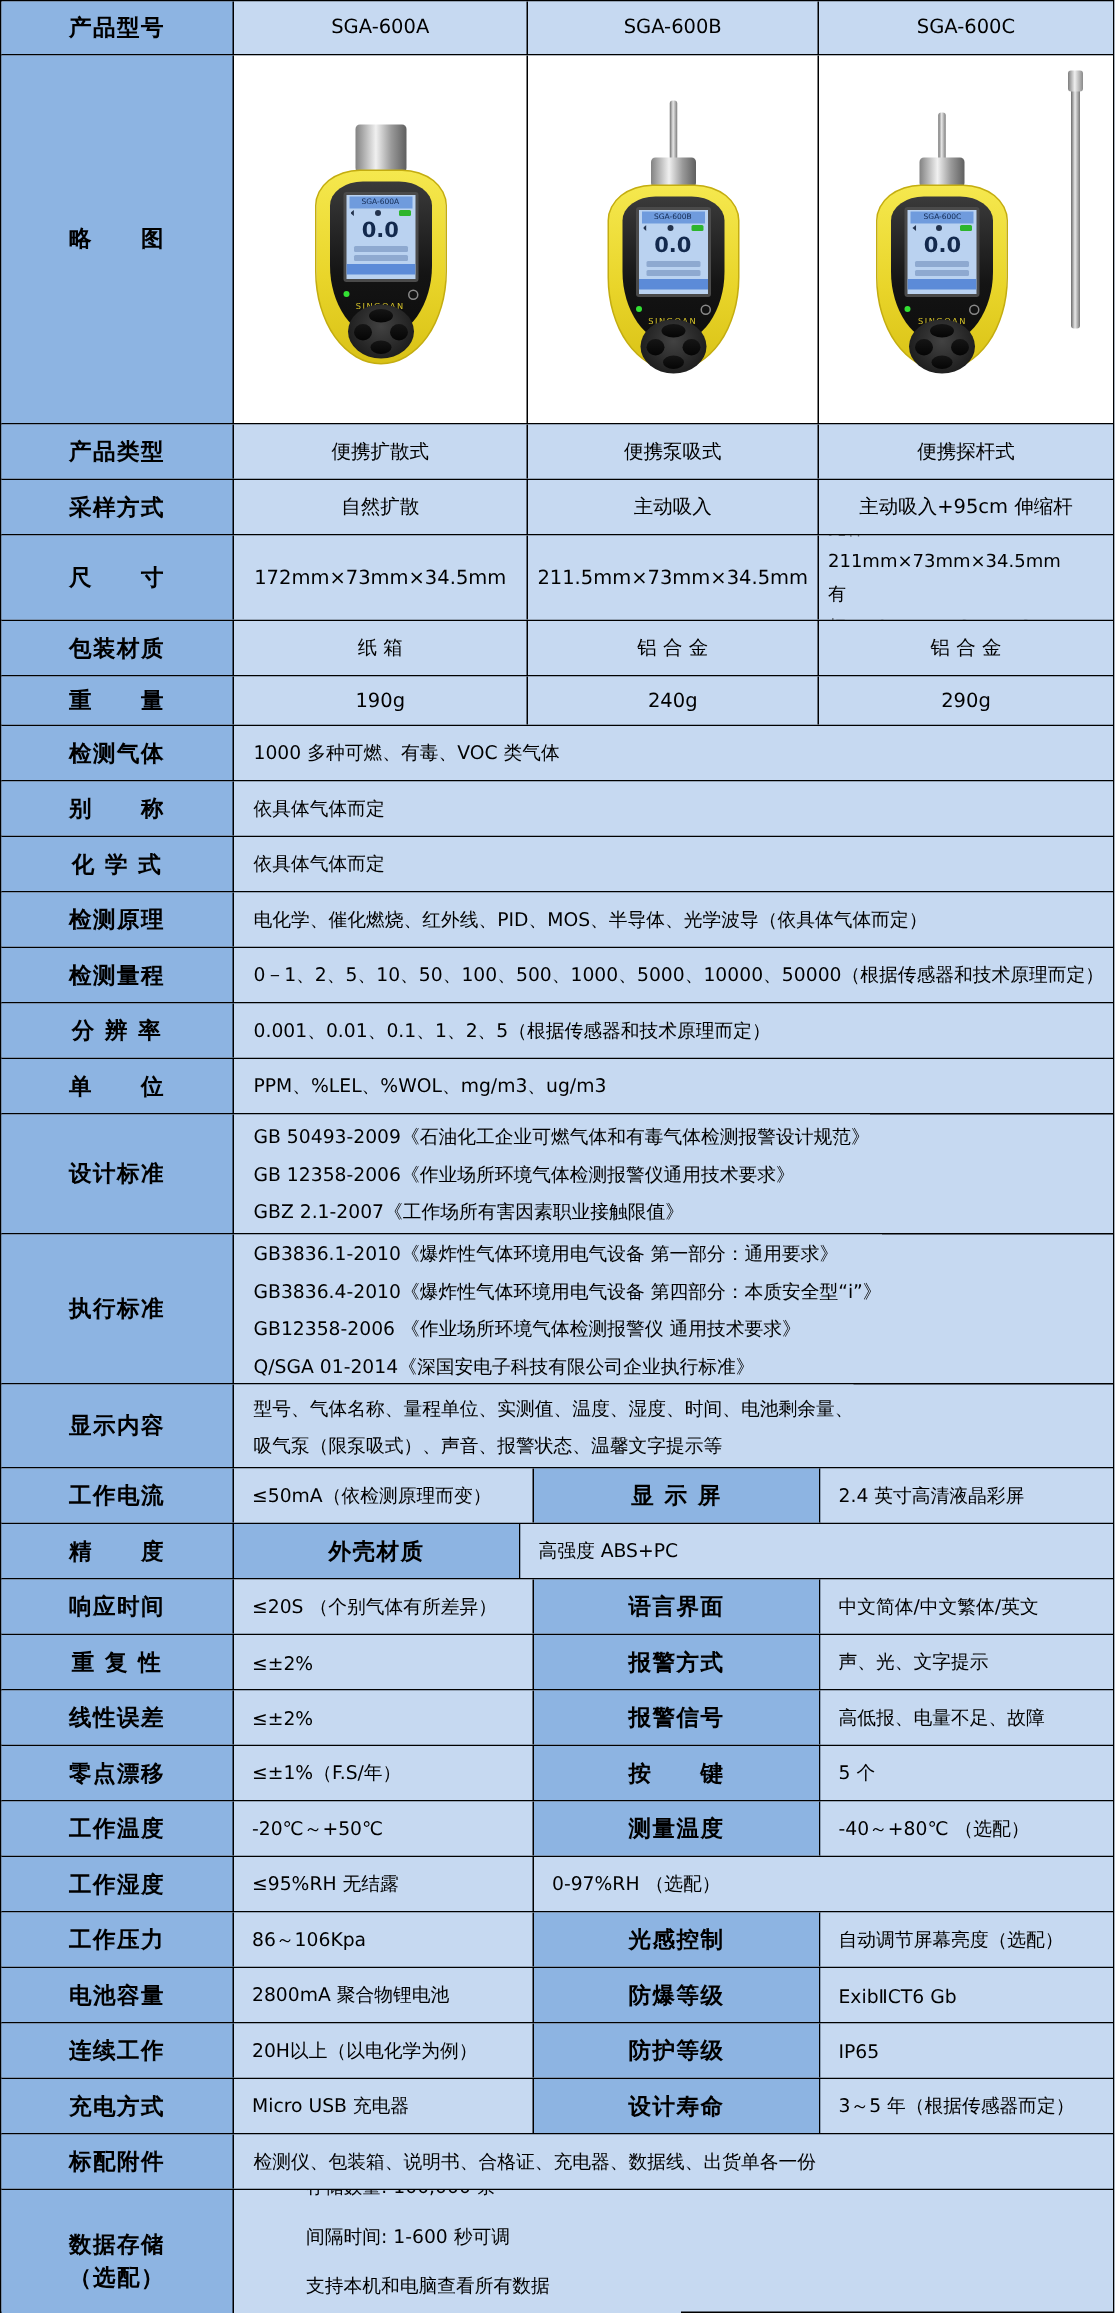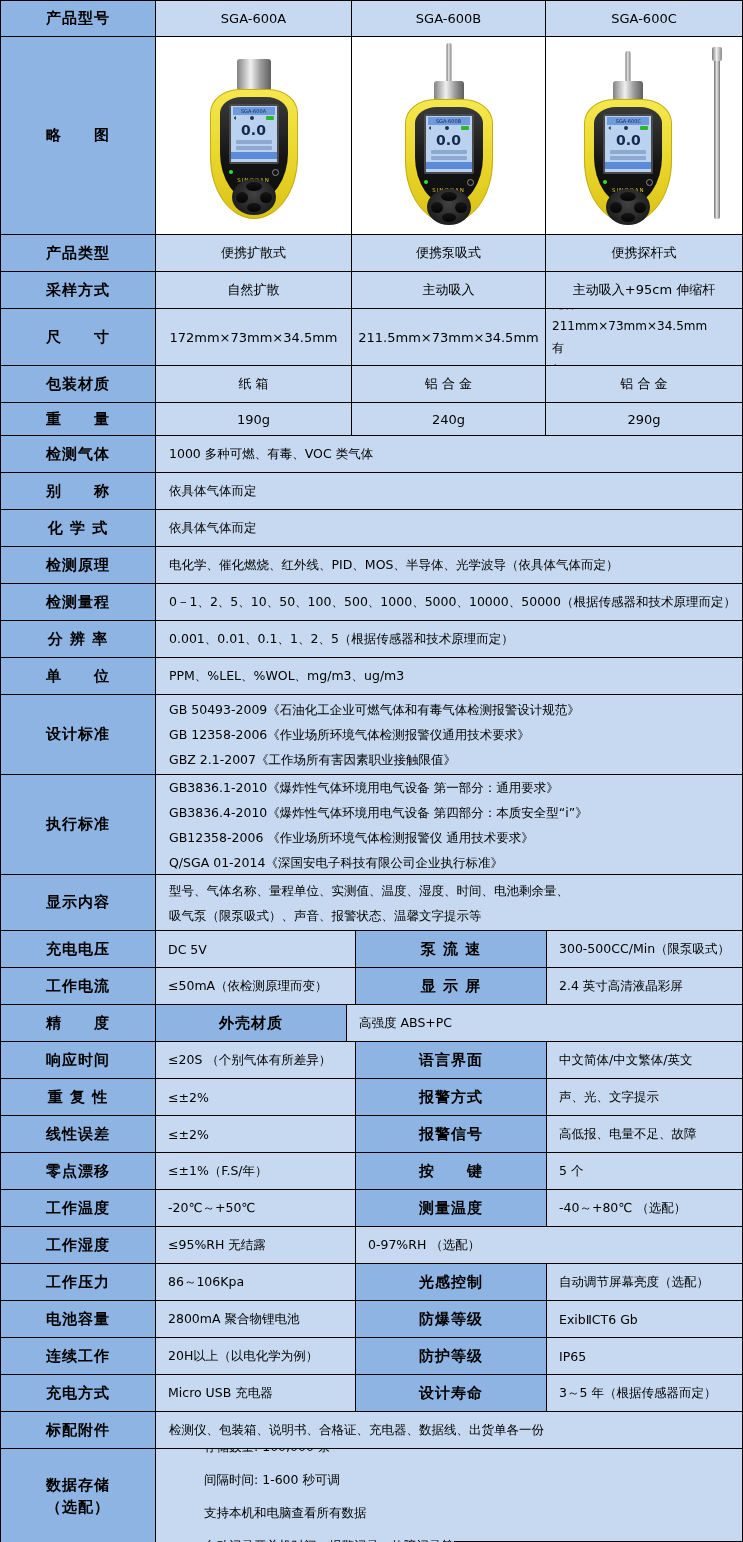--- a/index.html
+++ b/index.html
@@ -3,21 +3,21 @@
 <meta charset="utf-8">
 <style>
   html,body{margin:0;padding:0;background:#fff;}
   body{font-family:"DejaVu Sans","Liberation Sans",sans-serif;color:#000;}
   .table{width:743px;height:1542px;border:1px solid #000;box-sizing:border-box;background:#C6D9F1;}
   .row{display:flex;border-bottom:1px solid #000;box-sizing:border-box;}
   .row:last-child{border-bottom:none;}
   .cell{border-right:1px solid #000;box-sizing:border-box;display:flex;align-items:center;overflow:hidden;}
   .cell:last-child{border-right:none;}
   
-  .h36{height:36px}.h198{height:198px}.h37{height:37px}.h57{height:57px}.h33{height:33px}
+  .h36{height:36px}.h198{height:246px}.h37{height:37px}.h57{height:57px}.h33{height:33px}
   .h80{height:80px}.h100{height:100px}.h56{height:56px}.h94{height:94px}
   
   .lbl{width:155px;flex:0 0 155px;background:#8DB4E2;justify-content:center;font-weight:bold;font-size:15px;letter-spacing:1px;text-align:center;white-space:pre-line;line-height:1.5;}
   .c1{width:196px;flex:0 0 196px;}
   .c2{width:194px;flex:0 0 194px;}
   .c3{flex:1 1 auto;}
   .val{background:#C6D9F1;font-size:13px;}
   .cen{justify-content:center;text-align:center;}
   .fw{flex:1 1 auto;padding-left:13px;white-space:nowrap;font-size:12.5px;}
   .ml{white-space:pre-line;line-height:25px;padding-left:13px;font-size:12.5px;}
@@ -244,26 +244,20 @@
 GB12358-2006 《作业场所环境气体检测报警仪  通用技术要求》
 Q/SGA 01-2014《深国安电子科技有限公司企业执行标准》</div>
   </div>
   <div class="row h56">
     <div class="cell lbl">显示内容</div>
     <div class="cell val ml">型号、气体名称、量程单位、实测值、温度、湿度、时间、电池剩余量、
 吸气泵（限泵吸式）、声音、报警状态、温馨文字提示等</div>
   </div>
 
   <div class="row h37">
-    <div class="cell lbl">充电电压</div>
-    <div class="cell val pv1">DC 5V</div>
-    <div class="cell lbl2">泵 流 速</div>
-    <div class="cell val pv2">300-500CC/Min（限泵吸式）</div>
-  </div>
-  <div class="row h37">
     <div class="cell lbl">工作电流</div>
     <div class="cell val pv1">≤50mA（依检测原理而变）</div>
     <div class="cell lbl2">显 示 屏</div>
     <div class="cell val pv2">2.4 英寸高清液晶彩屏</div>
   </div>
   <div class="row h37">
     <div class="cell lbl">精　　度</div>
     <div class="cell lbl2">外壳材质</div>
     <div class="cell val pv2">高强度 ABS+PC</div>
   </div>

